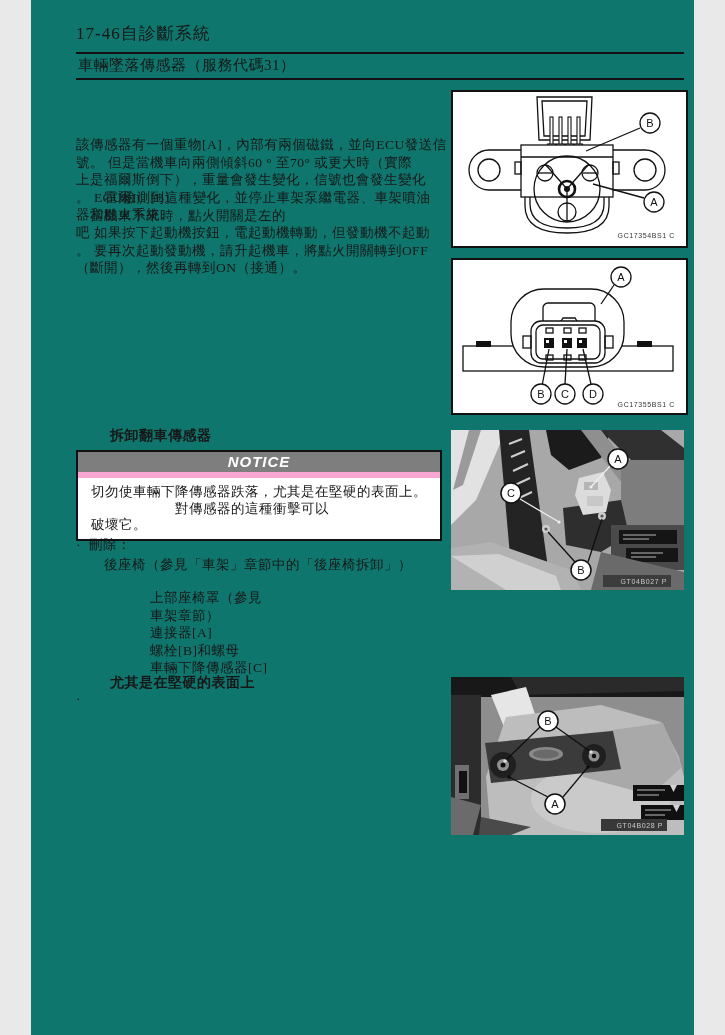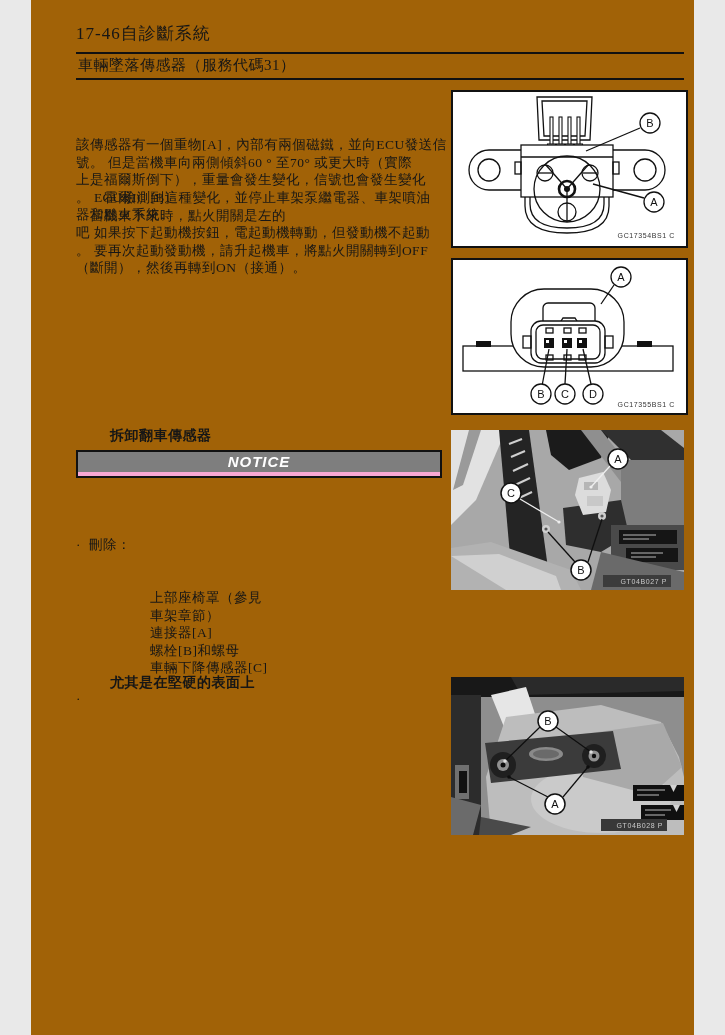--- a/index.html
+++ b/index.html
@@ -1,34 +1,34 @@
 <!DOCTYPE html>
 <html><head>
 <meta charset="utf-8">
 <style>
   html,body{margin:0;padding:0;background:#e9e9e9;}
   .page{
-    position:relative;width:663px;height:1035px;background:#a16207;
+    position:relative;width:663px;height:1035px;background:#0f766e;
     font-family:"Liberation Serif","DejaVu Serif",serif;color:#161616;
     overflow:hidden;margin:0 auto;
   }
   .abs{position:absolute;}
   .txt{white-space:pre-line;font-size:13.5px;line-height:17.5px;letter-spacing:.5px;width:372px;}
   .chapter-header{left:45px;top:22px;font-size:17px;letter-spacing:1px;}
   .rule{left:45px;width:608px;height:0;border-top:2px solid #111;}
   .rule1{top:52px;}
   .rule2{top:78px;}
   .section-title{left:47px;top:56px;font-size:15px;letter-spacing:.5px;}
   .p1{left:45px;top:88px;margin-top:48px;}
   .p2{left:45px;top:189px;}
   .spec{left:73px;top:281px;}
   .subhead{font-size:14px;font-weight:bold;letter-spacing:.5px;margin-left:34px;}
   .removal-heading{left:45px;top:427px;}
   .notice{left:45px;top:450px;width:362px;border:2px solid #111;background:#fff;}
-  .notice-header{background:#7e7e7e;border-bottom:4px solid #f9a8d4;text-align:center;
+  .notice-header{background:#7e7e7e;border-bottom:6px solid #f9a8d4;text-align:center;
     font-family:"Liberation Sans","DejaVu Sans",sans-serif;font-style:italic;font-weight:bold;
     color:#fff;font-size:15px;letter-spacing:1px;height:20px;line-height:20px;}
   .notice-body{padding:6px 8px 5px 13px;font-size:13.5px;line-height:16.5px;letter-spacing:.5px;white-space:pre-line;}
   .li{display:flex;align-items:flex-start;font-size:13.5px;letter-spacing:.5px;line-height:17.5px;}
   .li .dot{width:13px;text-align:left;}
   .remove-line{left:45px;top:536px;}
   .item1{left:73px;top:556px;}
   .items2{left:73px;top:589px;margin-left:46px;}
   .install-heading{left:45px;top:674px;}
   .install-line{left:45px;top:690px;width:372px;}
@@ -65,26 +65,30 @@
   <div class="abs txt p2">　　霍爾IC [B]
 　當機車下來時，點火開關是左的
 吧 如果按下起動機按鈕，電起動機轉動，但發動機不起動
 。 要再次起動發動機，請升起機車，將點火開關轉到OFF
 （斷開），然後再轉到ON（接通）。</div>
 
   <div class="abs subhead removal-heading">拆卸翻車傳感器</div>
 
   <div class="abs notice">
     <div class="notice-header">NOTICE</div>
+    <div class="notice-body">切勿使車輛下降傳感器跌落，尤其是在堅硬的表面上。
+　　　　　　對傳感器的這種衝擊可以
+破壞它。</div>
   </div>
 
   <div class="abs li remove-line">
     <span class="dot">·</span>
     <span>刪除：</span>
   </div>
+  <div class="abs txt item1">後座椅（參見「車架」章節中的「後座椅拆卸」）</div>
   <div class="abs txt items2">上部座椅罩（參見
 車架章節）
 連接器[A]
 螺栓[B]和螺母
 車輛下降傳感器[C]</div>
 
   <div class="abs subhead install-heading">尤其是在堅硬的表面上</div>
   <div class="abs li install-line">
     <span class="dot">·</span>
   </div>

